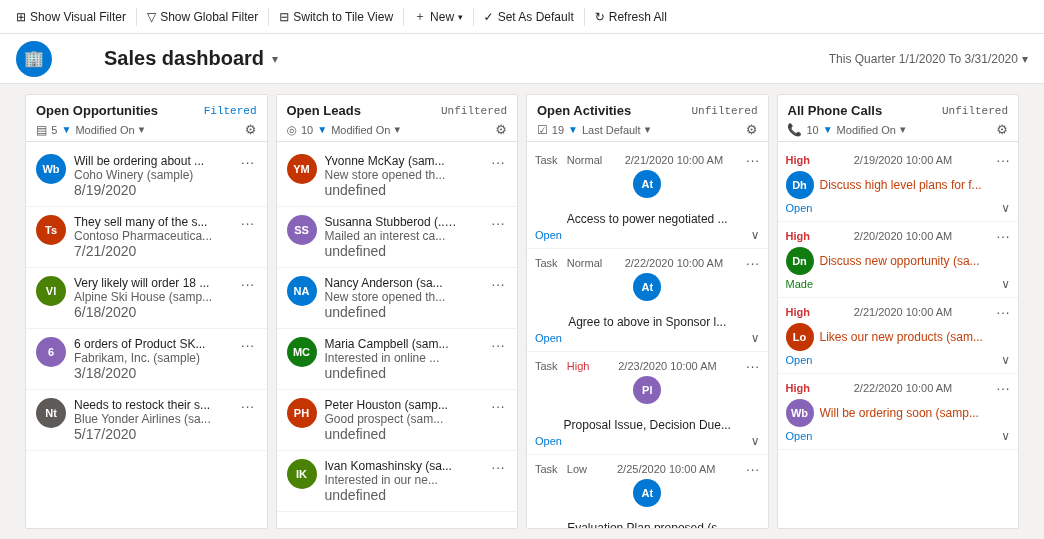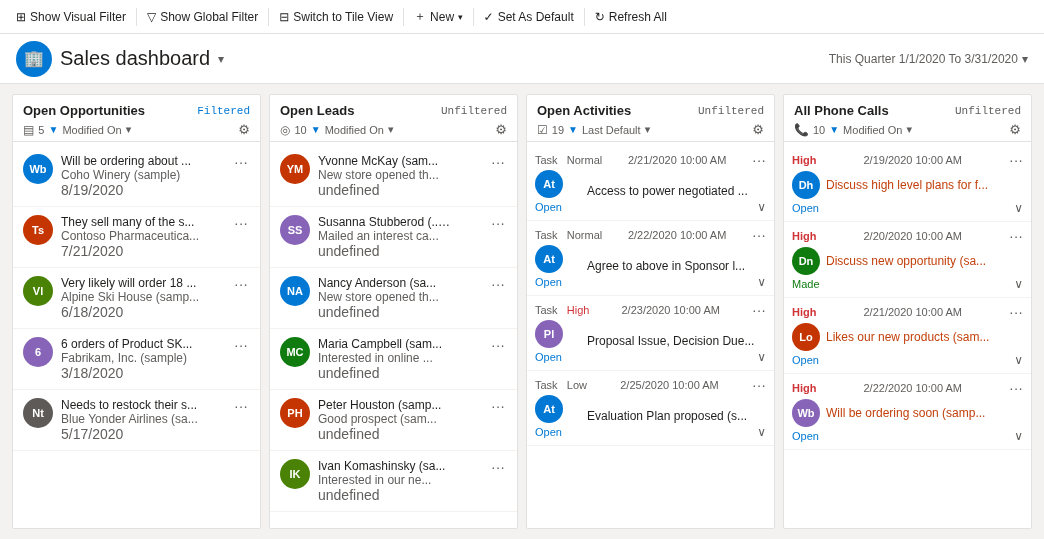--- a/index.html
+++ b/index.html
@@ -21,26 +21,26 @@
     
     .header {
       display: flex; align-items: center; justify-content: space-between;
       background: #fff; padding: 8px 16px; border-bottom: 1px solid #e1e1e1; height: 50px;
     }
     .header-left { display: flex; align-items: center; gap: 8px; }
     .header-logo {
       width: 36px; height: 36px; border-radius: 50%; background: #0078d4;
       display: flex; align-items: center; justify-content: center; color: #fff; font-size: 16px;
     }
-    .header-title { font-size: 20px; font-weight: 400; color: #201f1e; }
+    .header-title { font-size: 20px; font-weight: 700; color: #201f1e; margin-left: 44px; }
     .header-caret { color: #605e5c; cursor: pointer; font-size: 12px; }
     .header-right { font-size: 12px; color: #605e5c; display: flex; align-items: center; gap: 4px; }
 
     
-    .dashboard { display: flex; gap: 0; padding: 10px 8px; height: calc(539px - 34px - 50px); overflow: hidden; }
+    .dashboard { display: flex; gap: 0; padding: 10px 21px; height: calc(539px - 34px - 50px); overflow: hidden; }
 
     
     .column {
       flex: 1; background: #fff; margin: 0 4px; border: 1px solid #e1e1e1;
       border-radius: 2px; display: flex; flex-direction: column; min-width: 0; overflow: hidden;
     }
     .column-header {
       padding: 8px 10px 4px; border-bottom: 1px solid #e1e1e1; flex-shrink: 0;
     }
     .column-title-row { display: flex; align-items: center; justify-content: space-between; margin-bottom: 4px; }
@@ -66,21 +66,21 @@
     .card-content { flex: 1; min-width: 0; }
     .card-title { font-size: 12px; color: #201f1e; white-space: nowrap; overflow: hidden; text-overflow: ellipsis; }
     .card-sub { font-size: 12px; color: #605e5c; white-space: nowrap; overflow: hidden; text-overflow: ellipsis; }
     .card-date { font-size: 14px; color: #605e5c; }
     .card-more { color: #605e5c; font-size: 14px; cursor: pointer; align-self: flex-start; padding: 0 2px; }
 
     
     .activity-card { padding: 6px 8px; border-bottom: 1px solid #f3f2f1; }
     .activity-header { display: flex; align-items: center; justify-content: space-between; margin-bottom: 2px; }
     .activity-meta { font-size: 11px; color: #605e5c; }
-    .activity-body { display: flex; align-items: flex-end; gap: 24px; }
+    .activity-body { display: flex; align-items: center; gap: 14px; flex-direction: column; }
     .activity-avatar { width: 28px; height: 28px; border-radius: 50%; display: flex; align-items: center; justify-content: center; color: #fff; font-size: 11px; font-weight: 600; flex-shrink: 0; }
     .activity-title { font-size: 12px; color: #201f1e; flex: 1; white-space: nowrap; overflow: hidden; text-overflow: ellipsis; }
     .activity-status { display: flex; align-items: center; justify-content: space-between; padding: 2px 0 0 0; }
     .status-text { font-size: 11px; color: #0078d4; cursor: pointer; }
     .activity-more { font-size: 14px; color: #605e5c; cursor: pointer; }
     .expand-icon { font-size: 12px; color: #605e5c; cursor: pointer; }
 
     
     .phone-card { padding: 6px 8px; border-bottom: 1px solid #f3f2f1; }
     .phone-header { display: flex; align-items: center; justify-content: space-between; font-size: 11px; color: #605e5c; margin-bottom: 3px; }

